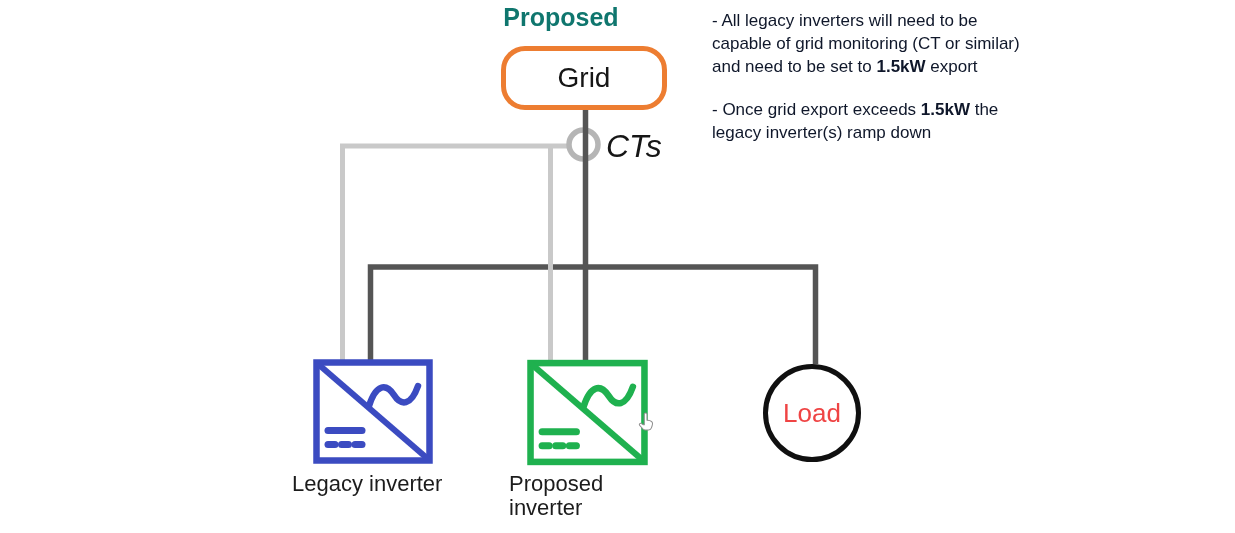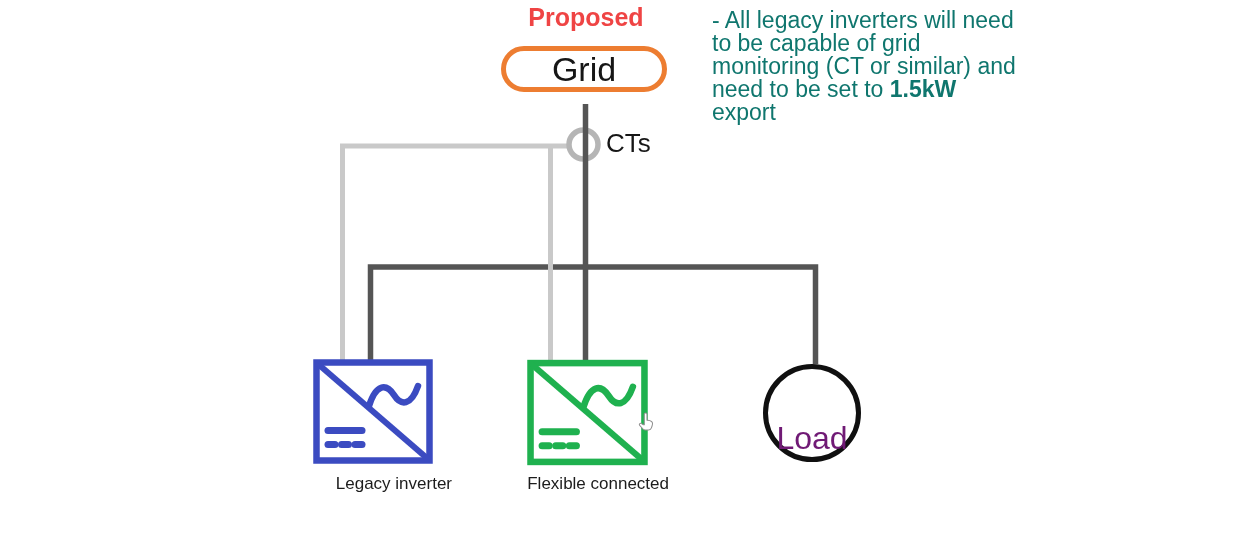--- a/index.html
+++ b/index.html
@@ -11,85 +11,86 @@
   .canvas {
     position: relative;
     width: 1235px;
     height: 533px;
     background: #ffffff;
     overflow: hidden;
   }
   .abs { position: absolute; }
 
   .proposed-title {
-    left: 495px; top: 3px; width: 182px;
+    left: 470px; top: 3px; width: 182px;
     text-align: center;
     font-size: 25px;
     font-weight: 600;
-    color: #ef4444;
+    color: #0f766e;
   }
 
   .grid-node {
-    left: 501px; top: 46px; width: 166px; height: 46px;
+    left: 501px; top: 46px; width: 166px; height: 64px;
     border: 5px solid var(--orange);
     border-radius: 24px;
     background: #ffffff;
     display: flex; align-items: center; justify-content: center;
-    font-size: 34px;
+    font-size: 28px;
     color: #161616;
     z-index: 3;
   }
 
   .wires-svg { left: 0; top: 0; width: 1235px; height: 533px; z-index: 1; }
   .wire-dark { stroke: var(--wire-dark); stroke-width: 5.5; fill: none; }
   .wire-light { stroke: var(--wire-light); stroke-width: 5; fill: none; }
   .ct-ring { stroke: var(--ring-gray); stroke-width: 5.5; fill: none; }
 
   .ct-label {
     left: 606px; top: 128px; width: 70px;
-    font-size: 26px;
+    font-size: 32px;
     color: #161616;
     z-index: 4;
+    font-style: italic;
   }
 
   .inverter { z-index: 3; }
   .inv-blue  { stroke: var(--blue); }
   .inv-green { stroke: var(--green); }
   .inv-rect { fill: #ffffff; stroke-width: 6.5; }
   .inv-diag { stroke-width: 6; }
   .inv-wave { stroke-width: 6.5; fill: none; stroke-linecap: round; }
   .inv-dc   { stroke-width: 7; stroke-linecap: round; }
 
   .load-node {
     left: 763px; top: 364px; width: 98px; height: 98px;
     border: 5.5px solid #101010;
     border-radius: 50%;
     background: #ffffff;
-    display: flex; align-items: flex-end; justify-content: center;
-    font-size: 32px;
-    color: #701a75;
+    display: flex; align-items: center; justify-content: center;
+    font-size: 26px;
+    color: #ef4444;
     z-index: 3;
   }
 
   .caption {
     top: 472px;
-    text-align: right;
-    font-size: 17px;
+    text-align: left;
+    font-size: 22px;
     line-height: 24px;
     color: #1c1c1c;
     z-index: 3;
   }
   .caption-legacy { left: 292px; width: 160px; }
   .caption-flexible { left: 509px; width: 160px; }
 
   .notes {
     left: 712px; top: 9px; width: 308px;
-    font-size: 23px;
+    font-size: 17px;
     line-height: 23px;
-    color: #0f766e;
+    color: #0f172a;
     z-index: 3;
   }
   .notes p { margin-bottom: 20px; }
   .notes b { font-weight: 700; }
 
   .cursor-hand { left: 637px; top: 412px; width: 19px; height: 21px; z-index: 6; }
 </style>
 </head>
 <body>
 
@@ -136,24 +137,25 @@
   </svg>
 
   <div class="abs load-node">
     <span>Load</span>
   </div>
 
   <div class="abs caption caption-legacy">
     <div>Legacy inverter</div>
   </div>
   <div class="abs caption caption-flexible">
-    <div>Flexible connected</div>
+    <div>Proposed inverter</div>
   </div>
 
   <div class="abs notes">
     <p><span>- All legacy inverters will need to be capable of grid monitoring (CT or similar) and need to be set to </span><b>1.5kW</b><span> export</span></p>
+    <p><span>- Once grid export exceeds </span><b>1.5kW</b><span> the legacy inverter(s) ramp down</span></p>
   </div>
 
   <svg class="abs cursor-hand" viewBox="0 0 24 26">
     <path d="M9.2 2.8 C9.2 1.8 9.9 1 10.9 1 C11.9 1 12.6 1.8 12.6 2.8 L12.6 10 L13.6 10.1 C17.2 10.4 19.6 11.6 19.6 14.3 C19.6 15.1 19.4 16.1 19.1 17.1 L18.2 19.9 C17.7 21.4 16.4 22.4 14.8 22.4 L10.3 22.4 C9.2 22.4 8.2 22 7.5 21.2 L3.4 16.7 C2.8 16 2.9 15 3.5 14.4 C4.1 13.8 5 13.8 5.7 14.3 L7.6 15.8 L9.2 15.8 Z" fill="#ffffff" stroke="#8f8f8f" stroke-width="1.3" stroke-linejoin="round"></path>
   </svg>
 
 </div>
 
 </body></html>

